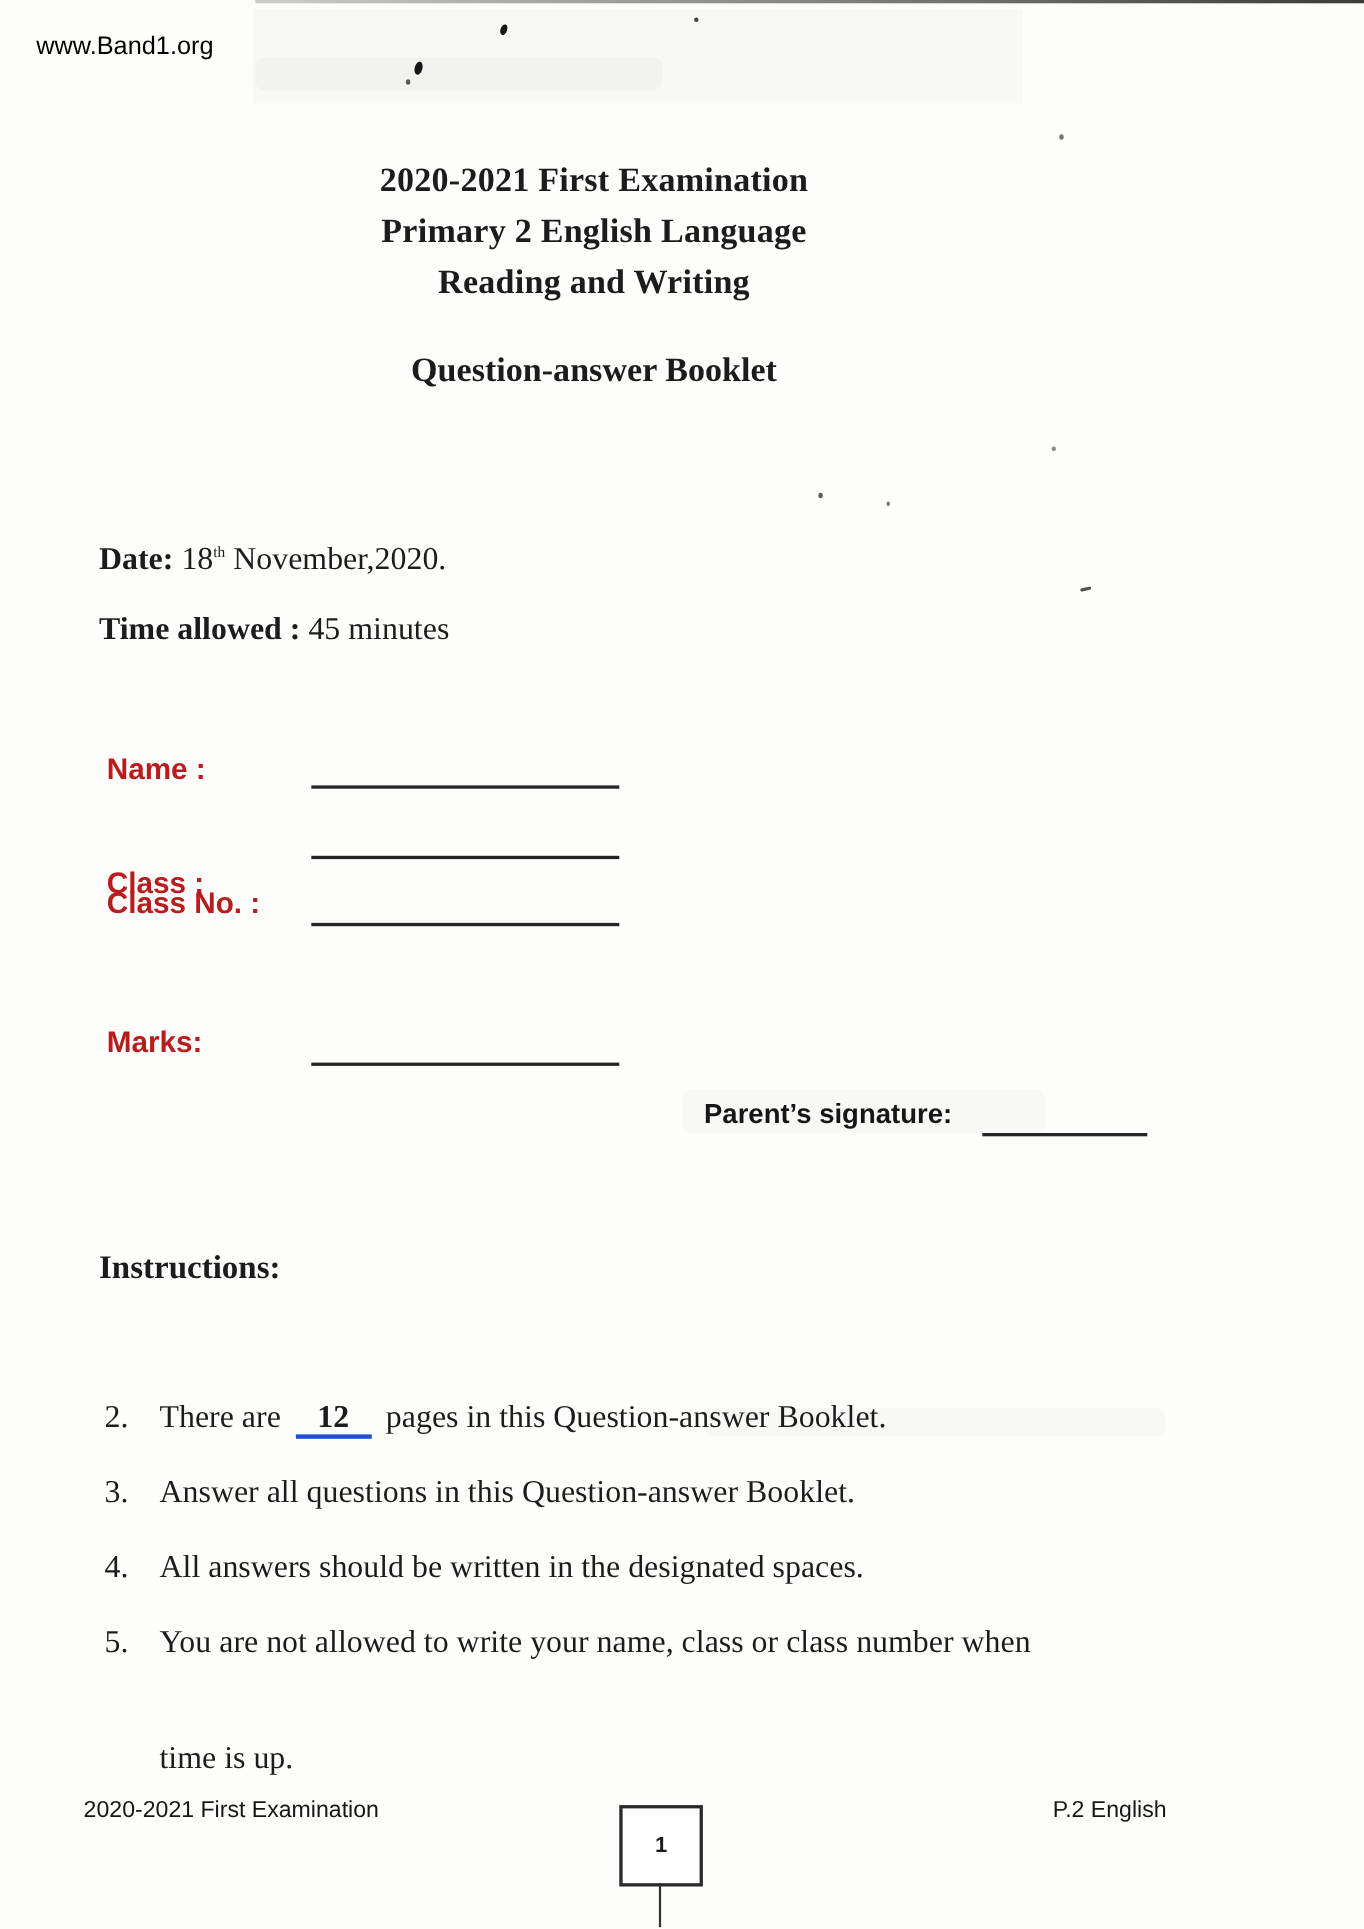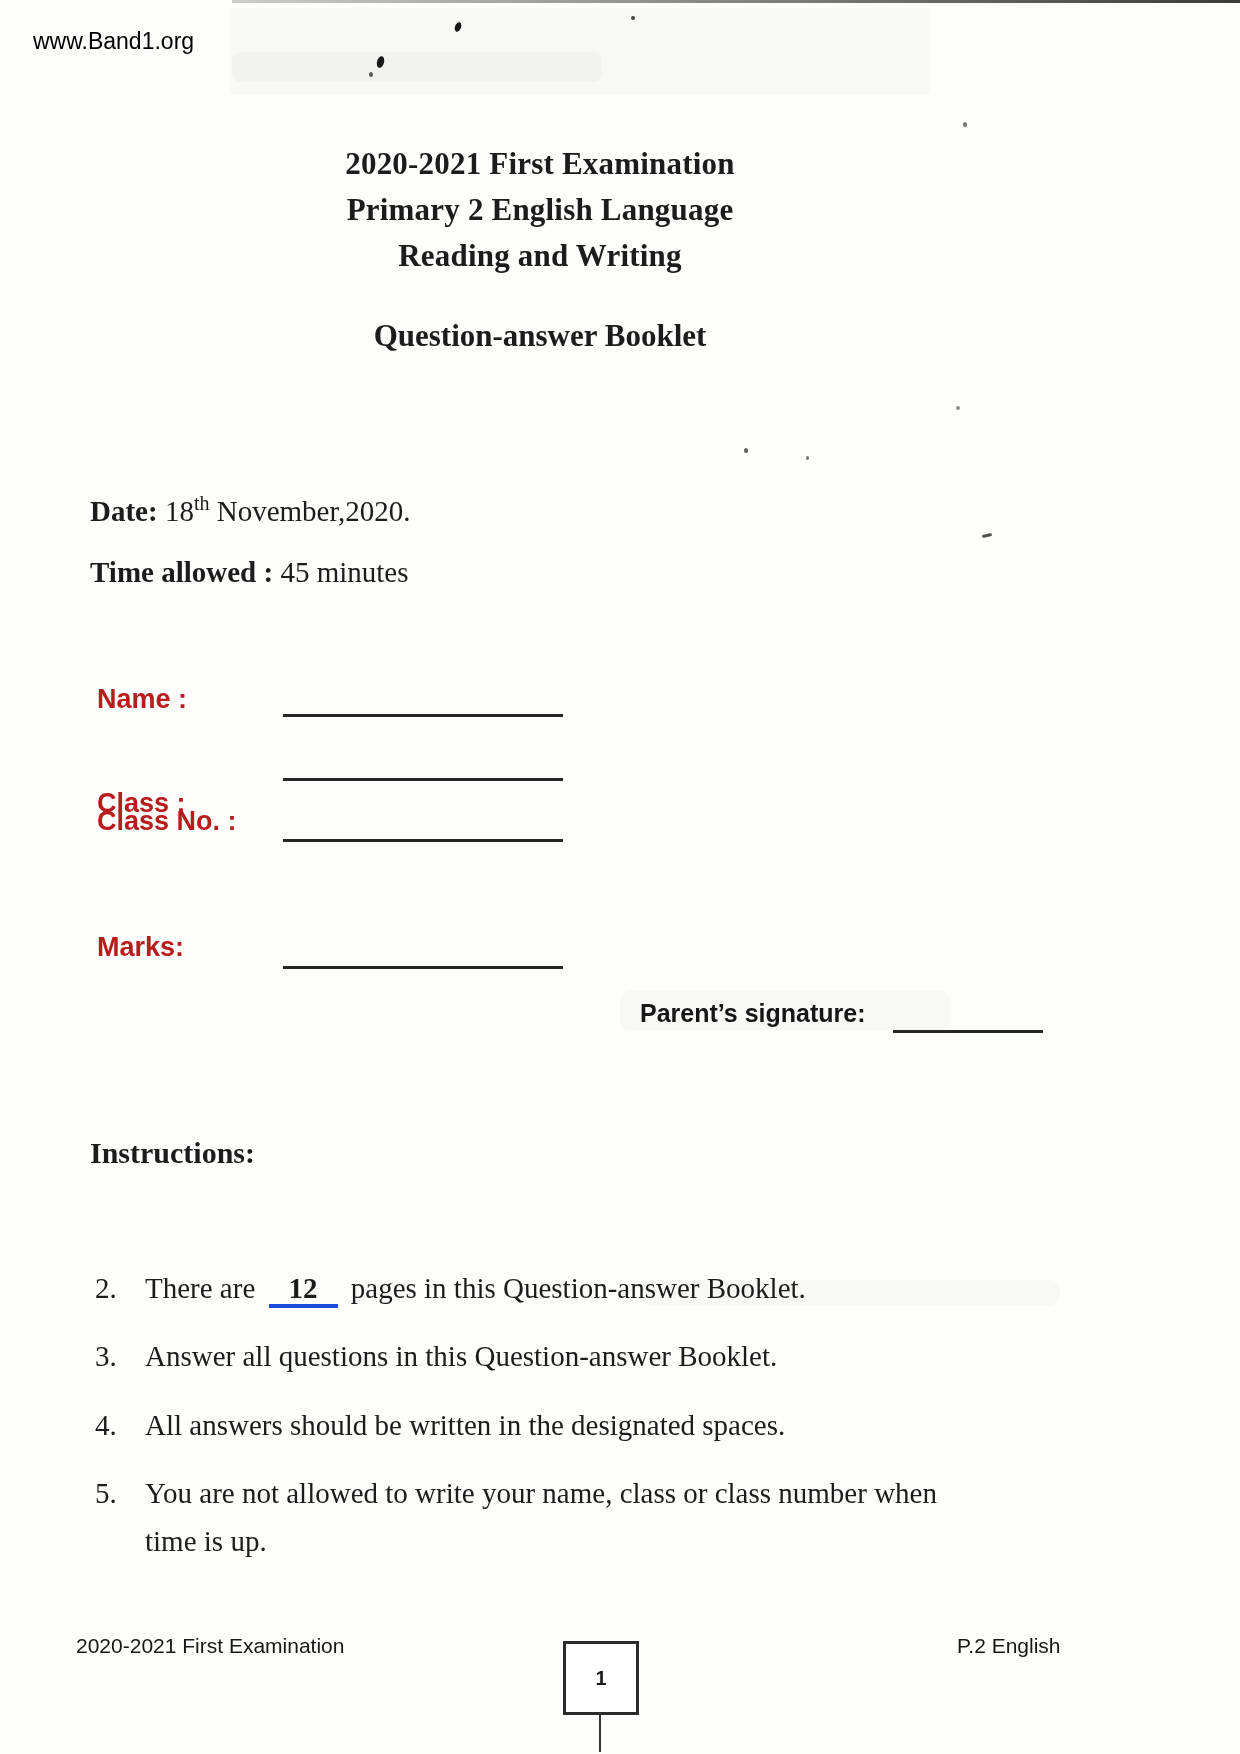--- a/index.html
+++ b/index.html
@@ -36,21 +36,21 @@
 
   
   .title-block{position:absolute;left:240px;top:141px;width:600px;text-align:center;
     font-weight:bold;font-size:31px;line-height:46px;letter-spacing:.2px;}
   .booklet-title{position:absolute;left:240px;top:318px;width:600px;text-align:center;
     font-weight:bold;font-size:31px;}
 
   
   .meta-line{position:absolute;left:90px;font-size:29px;}
   .meta-line .lbl{font-weight:bold;}
-  .meta-line sup{font-size:20px;text-align:right;}
+  .meta-line sup{font-size:14px;text-align:right;}
   #date-line{top:492px;}
   #time-line{top:556px;}
 
   
   .form-label{position:absolute;left:97px;
     font-family:"Liberation Sans", sans-serif;font-weight:bold;font-size:27px;color:#b91c1c;}
   .blank-line{position:absolute;height:3px;background:#262626;}
   .sig-label{position:absolute;left:640px;top:999px;
     font-family:"Liberation Sans", sans-serif;font-weight:bold;font-size:25px;color:#161616;}
 
@@ -120,21 +120,21 @@
   <div class="instr-heading">Instructions:</div>
 
 
   <div class="instr-item" style="top:1272px;"><span class="num">2.</span><span>There are</span> <span class="pages">12</span> <span>pages in this Question-answer Booklet.</span></div>
 
   <div class="instr-item" style="top:1340px;"><span class="num">3.</span><span>Answer all questions in this Question-answer Booklet.</span></div>
 
   <div class="instr-item" style="top:1409px;"><span class="num">4.</span><span>All answers should be written in the designated spaces.</span></div>
 
   <div class="instr-item" style="top:1477px;"><span class="num">5.</span><span>You are not allowed to write your name, class or class number when</span></div>
-  <div class="instr-line2" style="top:1525px;">time is up.</div>
+  <div class="instr-line2" style="top:1582px;">time is up.</div>
 
   <div class="footer-text" id="footer-left">2020-2021 First Examination</div>
   <div class="page-num-box">
       <span>1</span>
     </div>
   <div class="page-num-tail"></div>
   <div class="footer-text" id="footer-right">P.2 English</div>
 
 </div>
 

